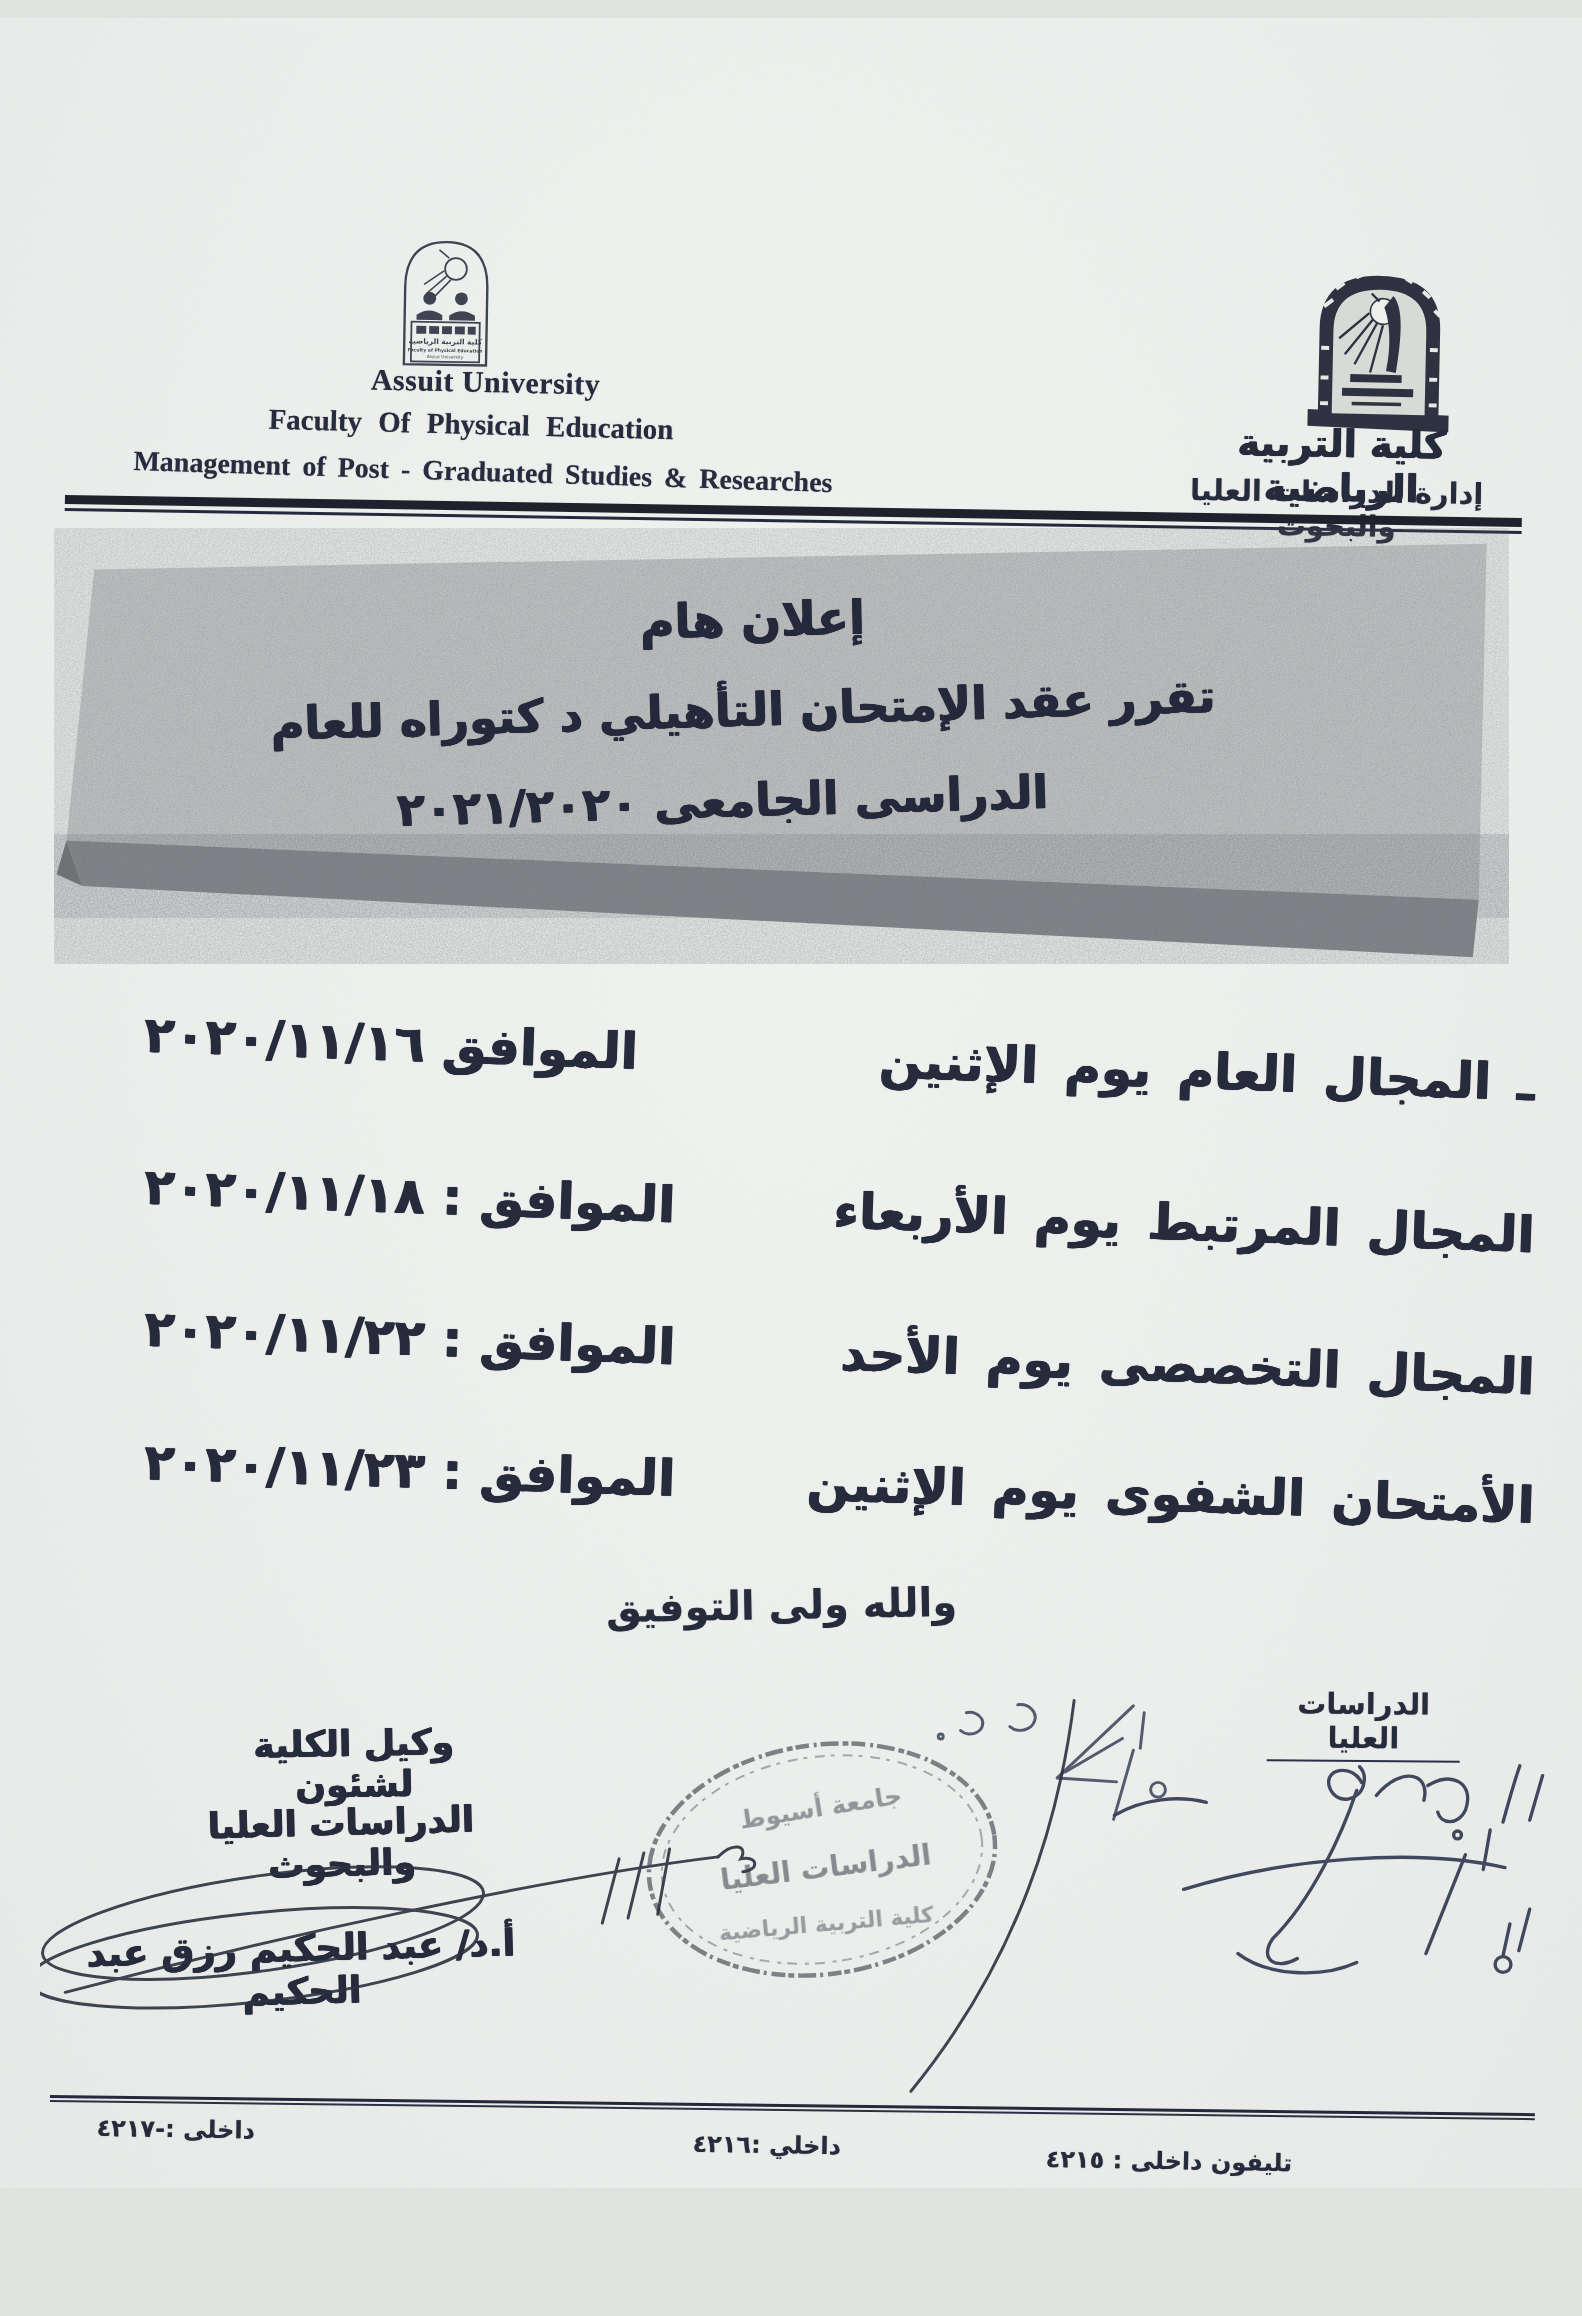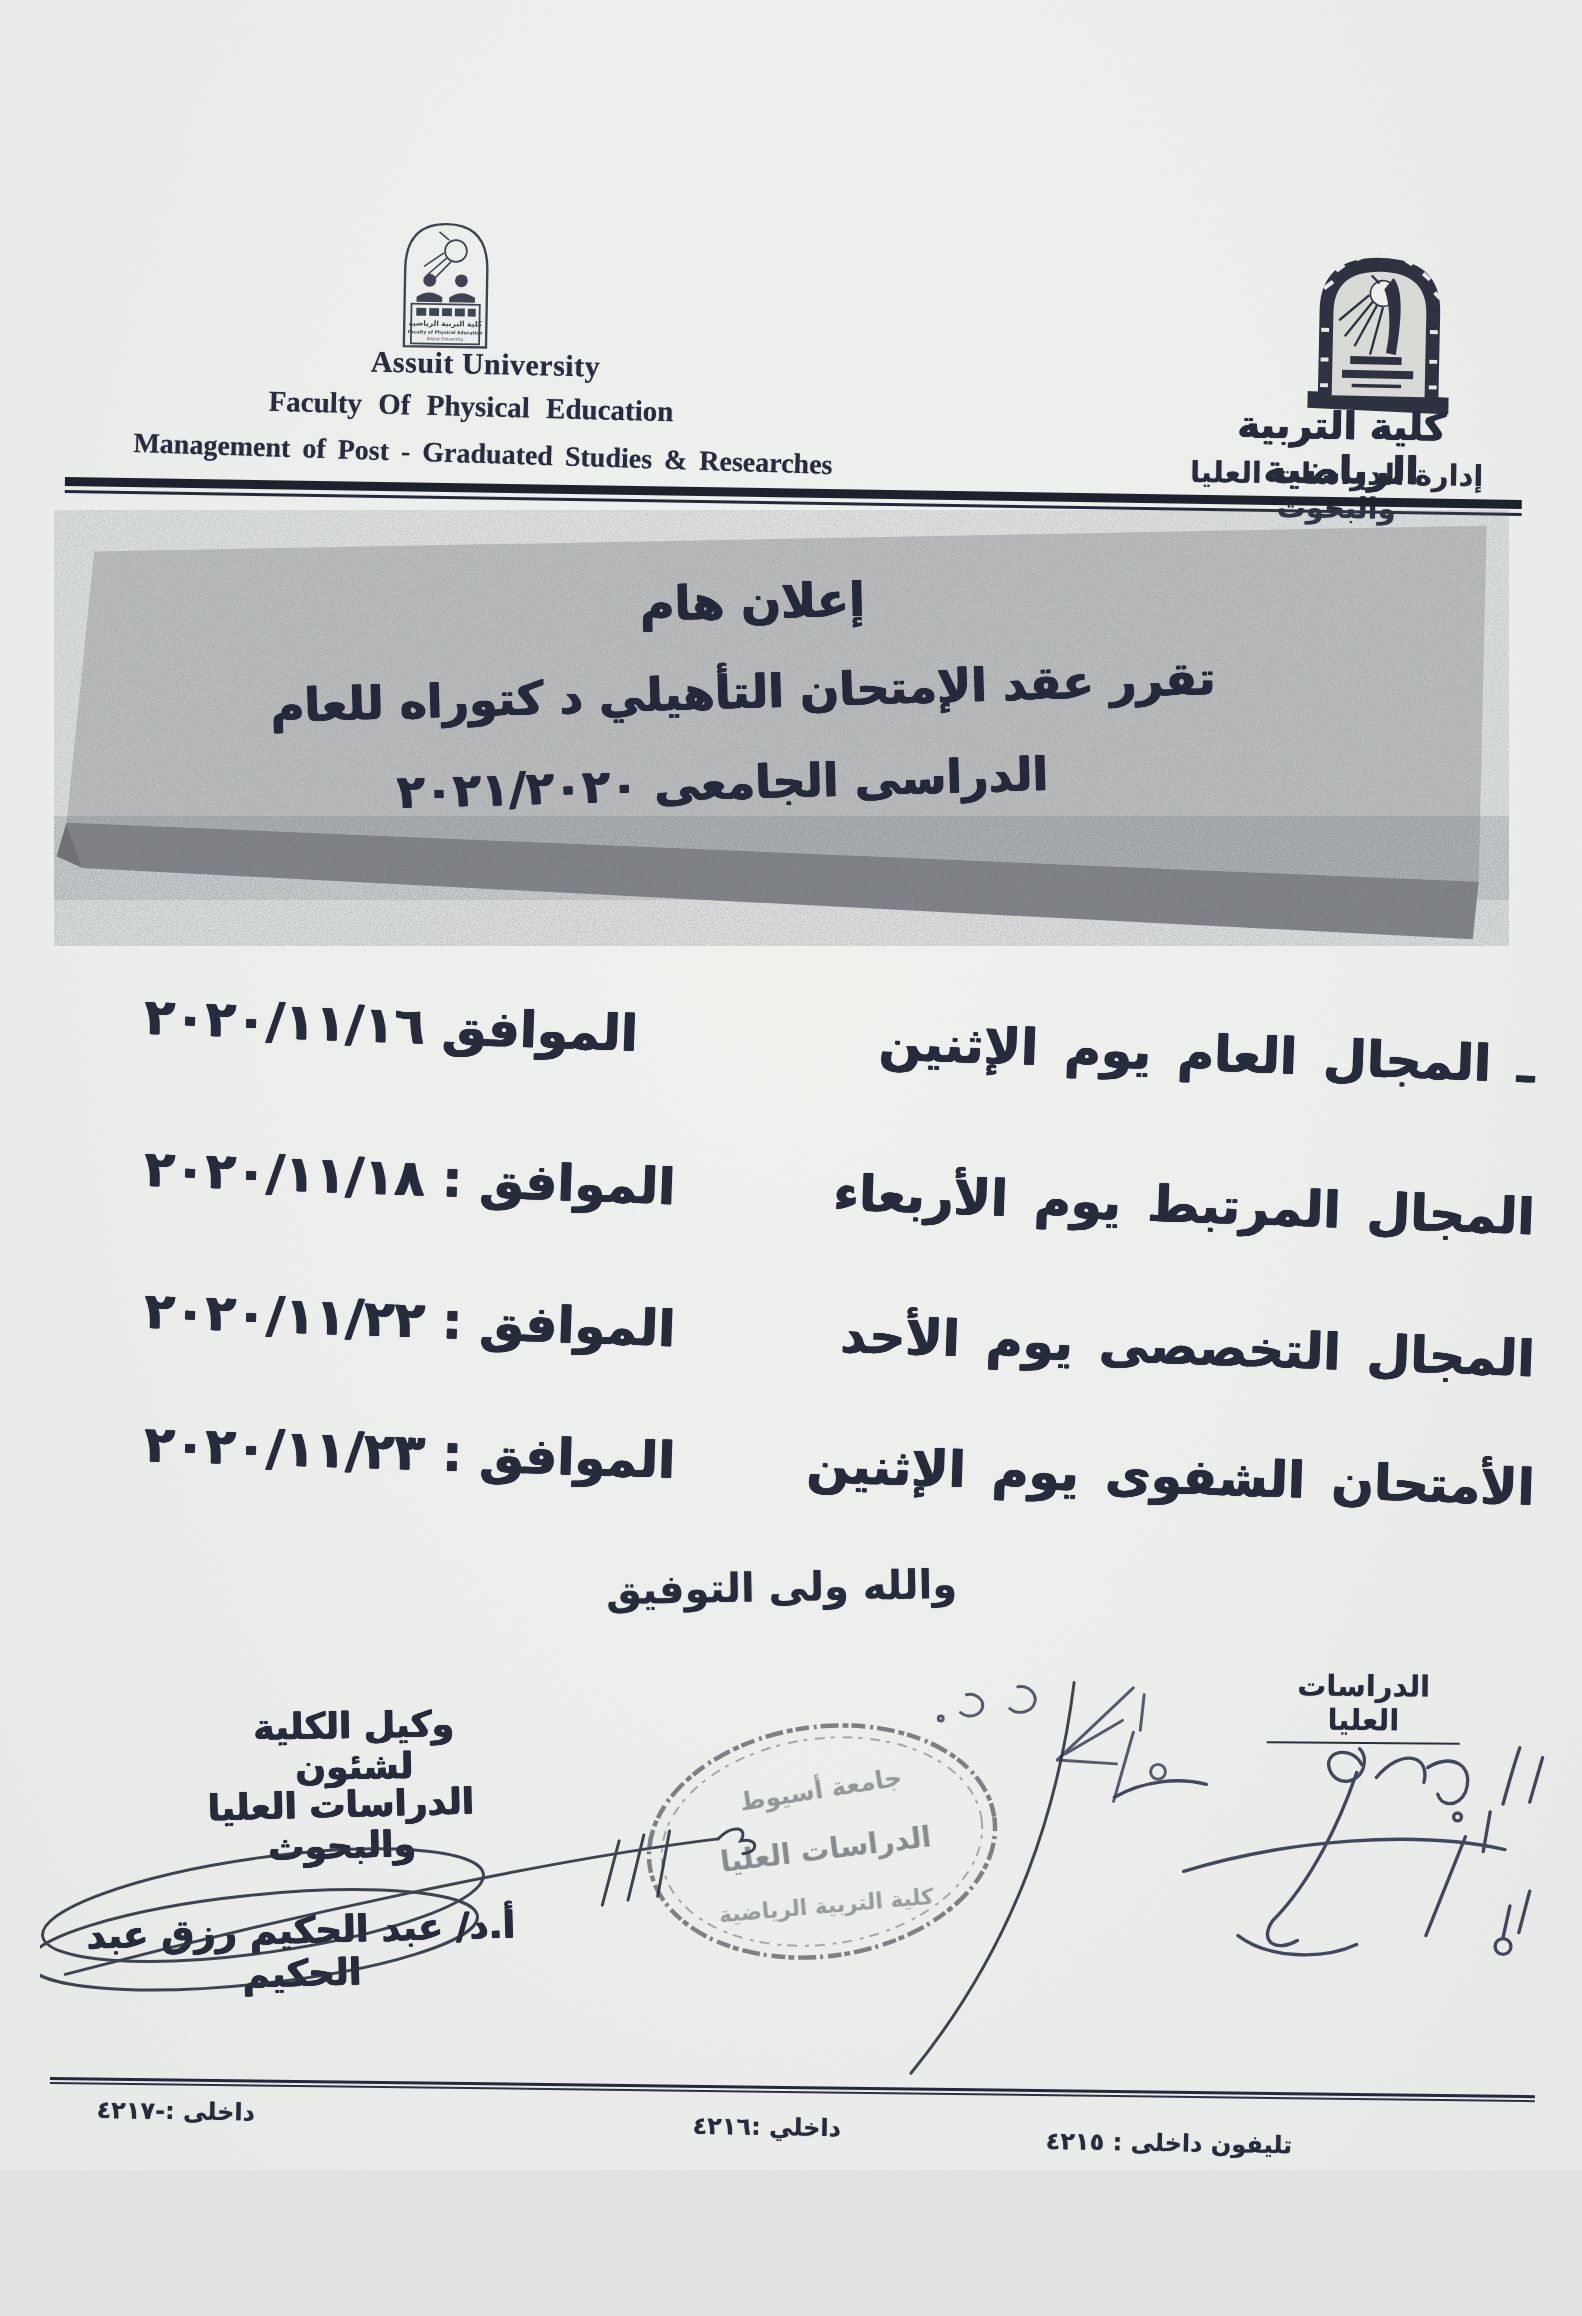--- a/index.html
+++ b/index.html
@@ -1,18 +1,18 @@
 <!DOCTYPE html>
 <html lang="ar"><head>
 <meta charset="utf-8">
 <style>
   html,body{margin:0;padding:0;background:#dfe2df;}
   .page{position:relative;width:1582px;height:2170px;overflow:hidden;
     background:radial-gradient(ellipse at 50% 38%, #f1f3ef 0%, #ecefec 55%, #e7eae7 100%);
-    font-family:"DejaVu Sans",sans-serif;}
+    font-family:"DejaVu Sans",sans-serif;margin-top:18px;}
   .abs{position:absolute;}
   .ar{font-family:"DejaVu Sans",sans-serif;direction:rtl;font-weight:bold;color:#262b3c;}
   .en{font-family:"Liberation Serif",serif;font-weight:bold;color:#262b3d;}
   .heavy{text-shadow:0.6px 0 currentColor,-0.6px 0 currentColor,0 0 1.2px rgba(30,34,52,.45);}
   .soft{text-shadow:0 0 1px rgba(38,43,60,.55);}
   .center{text-align:center;}
   .rule{background:#1d212c;}
   .rule2:after{content:"";position:absolute;left:0;right:0;top:13px;height:3px;background:#23283a;}
   .frule:after{content:"";position:absolute;left:0;right:0;top:5px;height:2px;background:#2b3042;}
   .schedrow{display:flex;justify-content:space-between;align-items:center;direction:rtl;}

